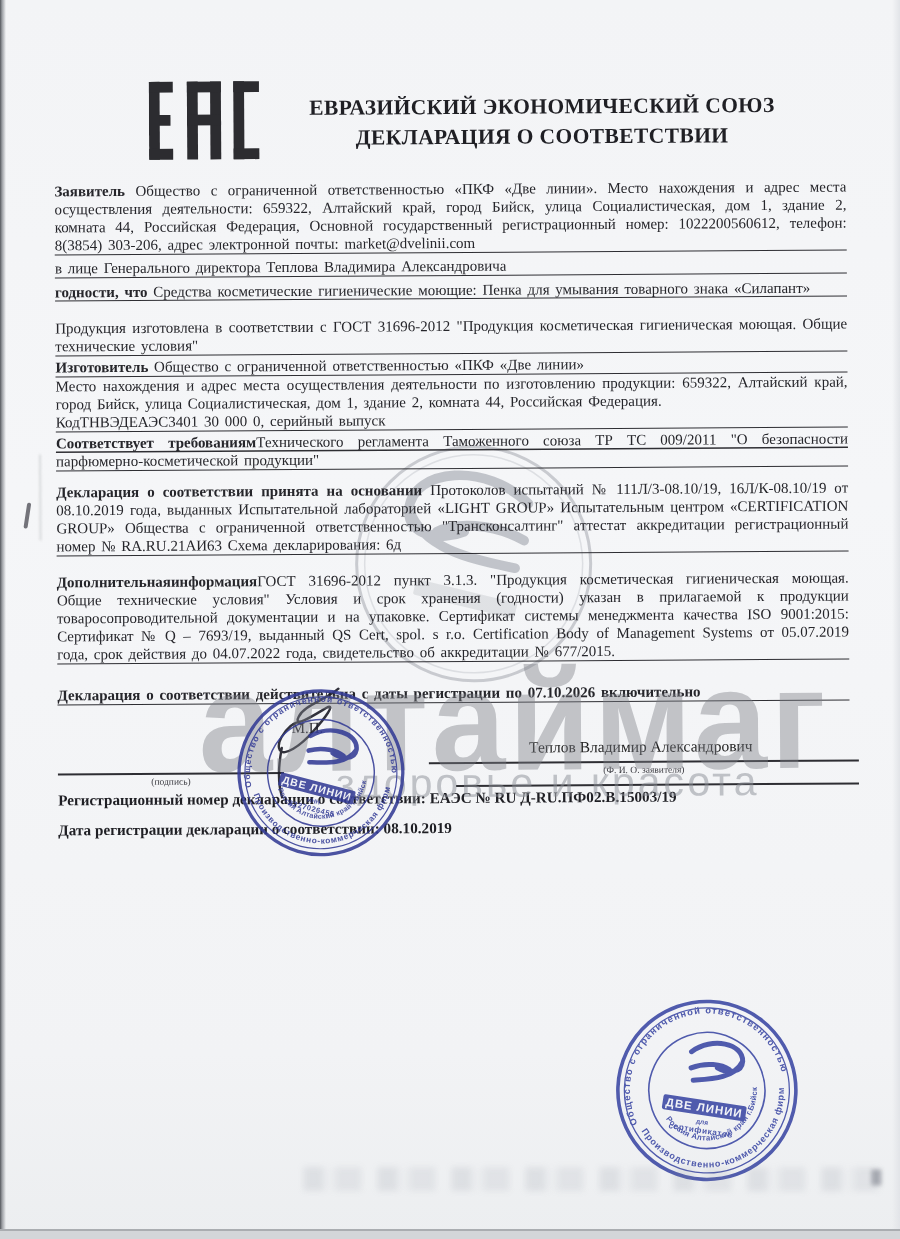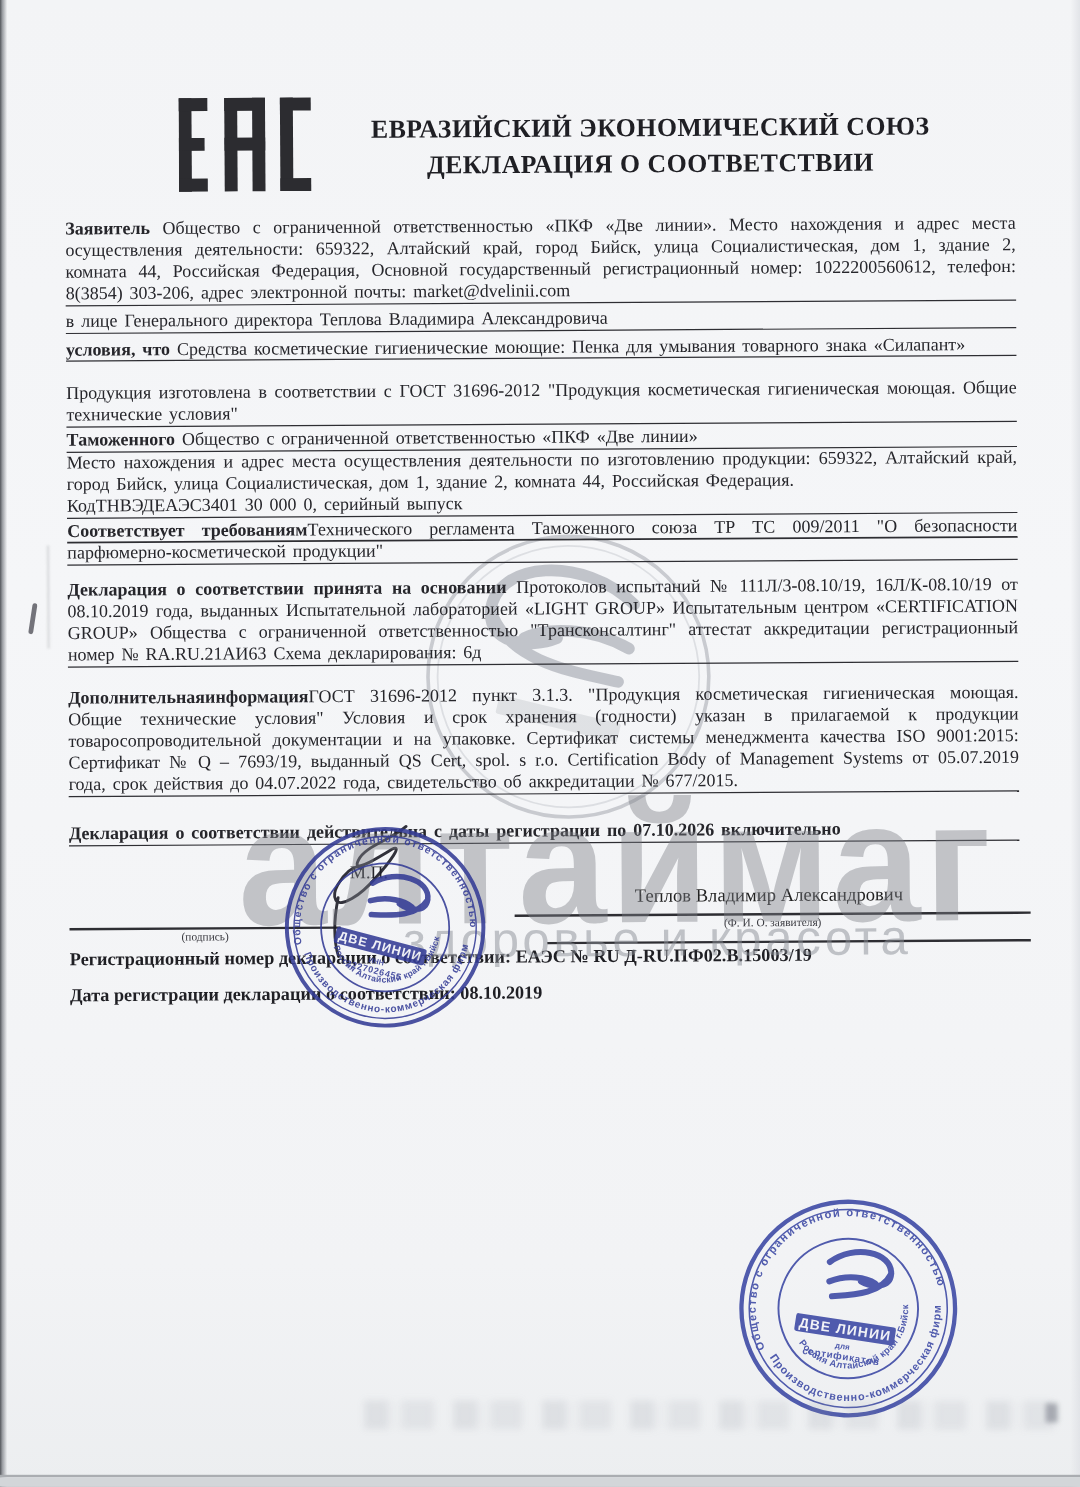--- a/index.html
+++ b/index.html
@@ -97,25 +97,25 @@
 
     <div class="title">
       <div>ЕВРАЗИЙСКИЙ ЭКОНОМИЧЕСКИЙ СОЮЗ</div>
       <div>ДЕКЛАРАЦИЯ О СООТВЕТСТВИИ</div>
     </div>
 
     <p class="para rule-b" style="top:180px"><b class="lead">Заявитель</b><span> Общество с ограниченной ответственностью «ПКФ «Две линии». Место нахождения и адрес места осуществления деятельности: 659322, Алтайский край, город Бийск, улица Социалистическая, дом 1, здание 2, комната 44, Российская Федерация, Основной государственный регистрационный номер: 1022200560612, телефон: 8(3854) 303-206, адрес электронной почты: market@dvelinii.com</span></p>
 
     <p class="para rule-b" style="top:257px"><span>в лице Генерального директора Теплова Владимира Александровича</span></p>
 
-    <p class="para rule1" style="top:281px"><b class="lead">условия, что</b><span> Средства косметические гигиенические моющие: Пенка для умывания товарного знака «Силапант»</span></p>
+    <p class="para rule1" style="top:281px"><b class="lead">годности, что</b><span> Средства косметические гигиенические моющие: Пенка для умывания товарного знака «Силапант»</span></p>
 
     <p class="para rule-b" style="top:317px"><span>Продукция изготовлена в соответствии с ГОСТ 31696-2012 "Продукция косметическая гигиеническая моющая. Общие технические условия"</span></p>
 
-    <p class="para rule-b" style="top:356px"><b class="lead">Таможенного</b><span> Общество с ограниченной ответственностью «ПКФ «Две линии»</span></p>
+    <p class="para rule-b" style="top:356px"><b class="lead">Изготовитель</b><span> Общество с ограниченной ответственностью «ПКФ «Две линии»</span></p>
 
     <p class="para" style="top:375px"><span>Место нахождения и адрес места осуществления деятельности по изготовлению продукции: 659322, Алтайский край, город Бийск, улица Социалистическая, дом 1, здание 2, комната 44, Российская Федерация.</span></p>
 
     <p class="para rule-b" style="top:411px"><span>КодТНВЭДЕАЭС3401 30 000 0, серийный выпуск</span></p>
 
     <p class="para rule-b rule1" style="top:432px"><b class="lead">Соответствует требованиям</b><span>Технического регламента Таможенного союза ТР ТС 009/2011 "О безопасности парфюмерно-косметической продукции"</span></p>
 
     <p class="para rule-b" style="top:481px"><b class="lead">Декларация о соответствии принята на основании</b><span> Протоколов испытаний № 111Л/3-08.10/19, 16Л/К-08.10/19 от 08.10.2019 года, выданных Испытательной лабораторией «LIGHT GROUP» Испытательным центром «CERTIFICATION GROUP» Общества с ограниченной ответственностью "Трансконсалтинг" аттестат аккредитации регистрационный номер № RA.RU.21АИ63 Схема декларирования: 6д</span></p>
 
     <p class="para rule-b" style="top:571px"><b class="lead">Дополнительнаяинформация</b><span>ГОСТ 31696-2012 пункт 3.1.3. "Продукция косметическая гигиеническая моющая. Общие технические условия" Условия и срок хранения (годности) указан в прилагаемой к продукции товаросопроводительной документации и на упаковке. Сертификат системы менеджмента качества ISO 9001:2015: Сертификат № Q – 7693/19, выданный QS Cert, spol. s r.o. Certification Body of Management Systems от 05.07.2019 года, срок действия до 04.07.2022 года, свидетельство об аккредитации № 677/2015.</span></p>

